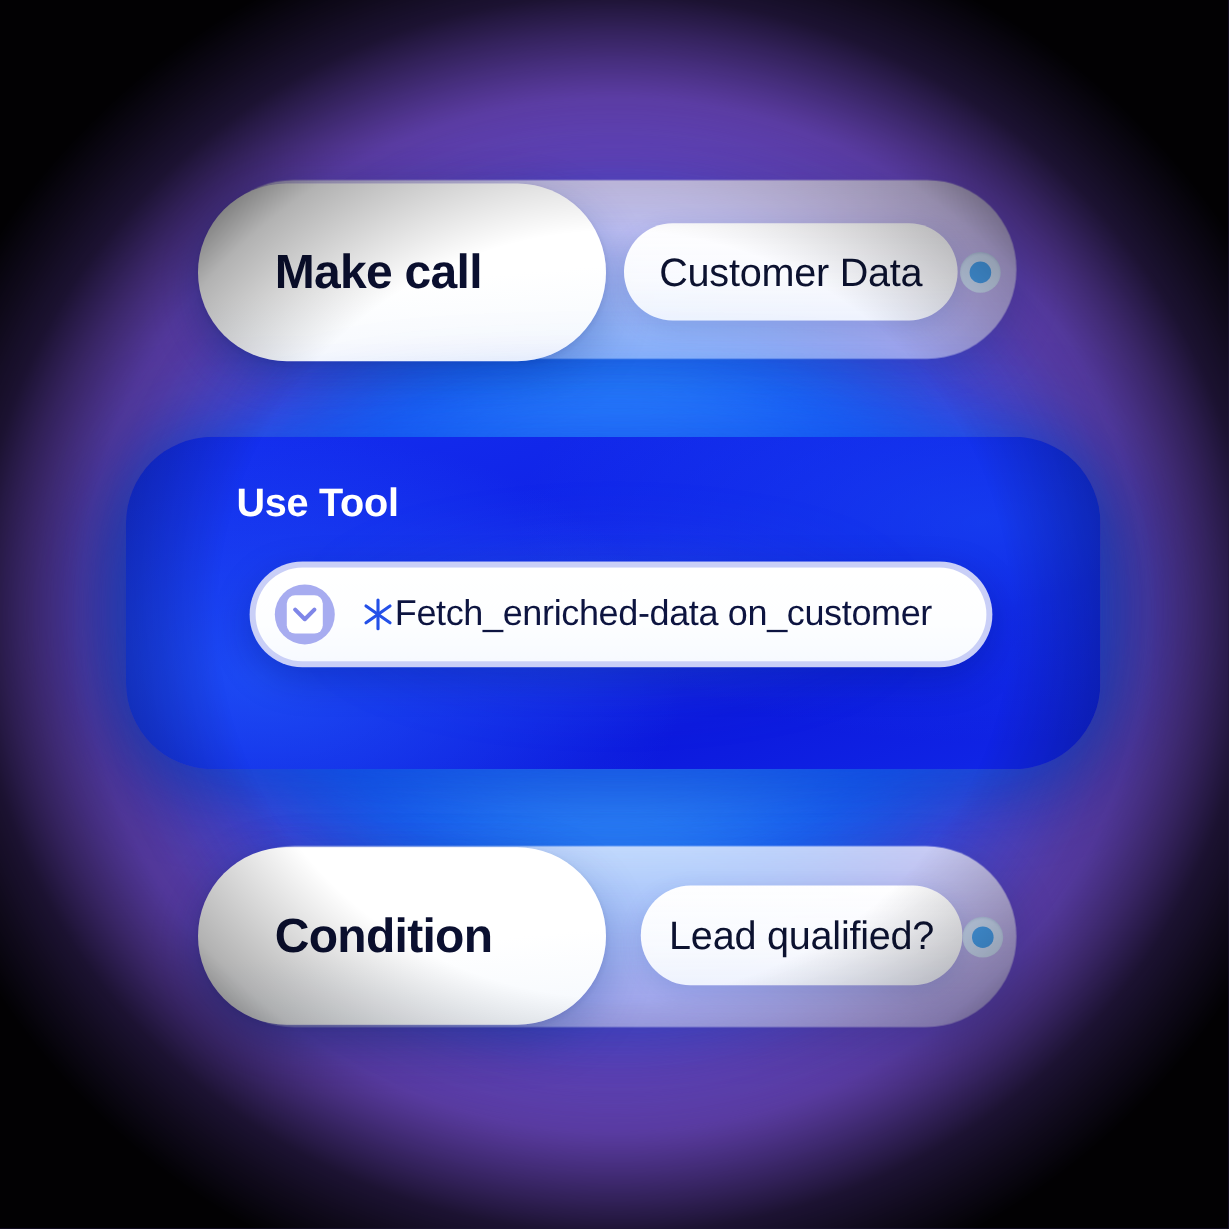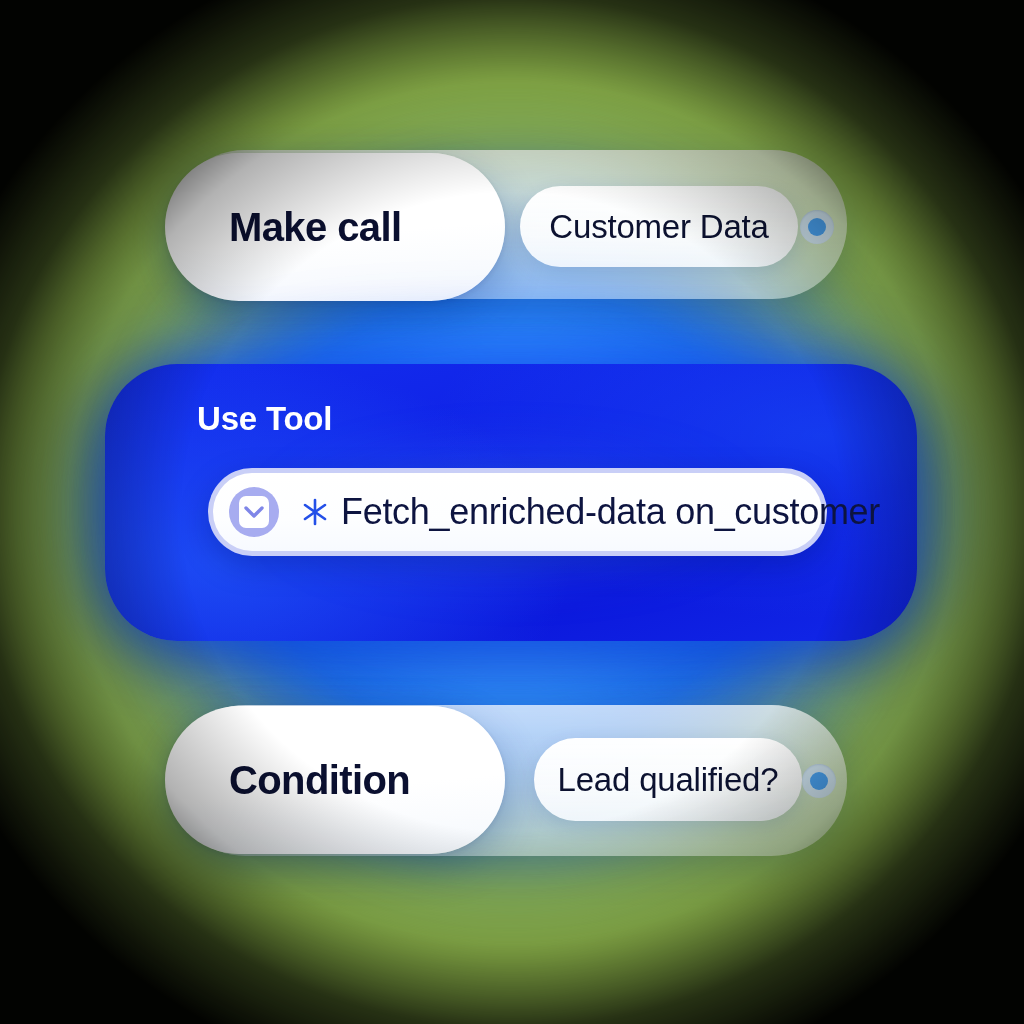--- a/index.html
+++ b/index.html
@@ -9,21 +9,21 @@
     height: 1024px;
     background: #000000;
     overflow: hidden;
     font-family: "Liberation Sans", sans-serif;
   }
 
   #stage {
     position: relative;
     width: 1024px;
     height: 1024px;
-    background: #bef264;
+    background: #8b5cf6;
     overflow: hidden;
   }
 
   
   .glow-wide {
     position: absolute;
     left: -60px; top: -40px;
     width: 1140px; height: 1110px;
     background: radial-gradient(ellipse 52% 46% at 50% 50%,
                 rgba(70,170,255,1.0) 0%,
@@ -213,22 +213,21 @@
     display: flex; align-items: center; justify-content: center;
   }
   .tool-icon-inner svg { display: block; }
 
   .asterisk-glyph {
     margin-left: 22px;
     flex: 0 0 auto;
     display: flex; align-items: center;
   }
   .tool-input-text {
-    margin-left: 12px;
-    font-size: 36px;
+    font-size: 30px;
     color: #0d1440;
     letter-spacing: -0.3px;
     white-space: nowrap;
   }
 
   
   #node-make-call .frost-card { left: 170px; top: 150px; width: 677px; height: 149px; }
   #node-make-call .white-pill { left: 165px; top: 153px; width: 340px; height: 148px; }
   #node-make-call .pill-label { margin-left: 64px; }
   #node-make-call .value-pill { left: 520px; top: 186px; width: 278px; height: 81px; }

